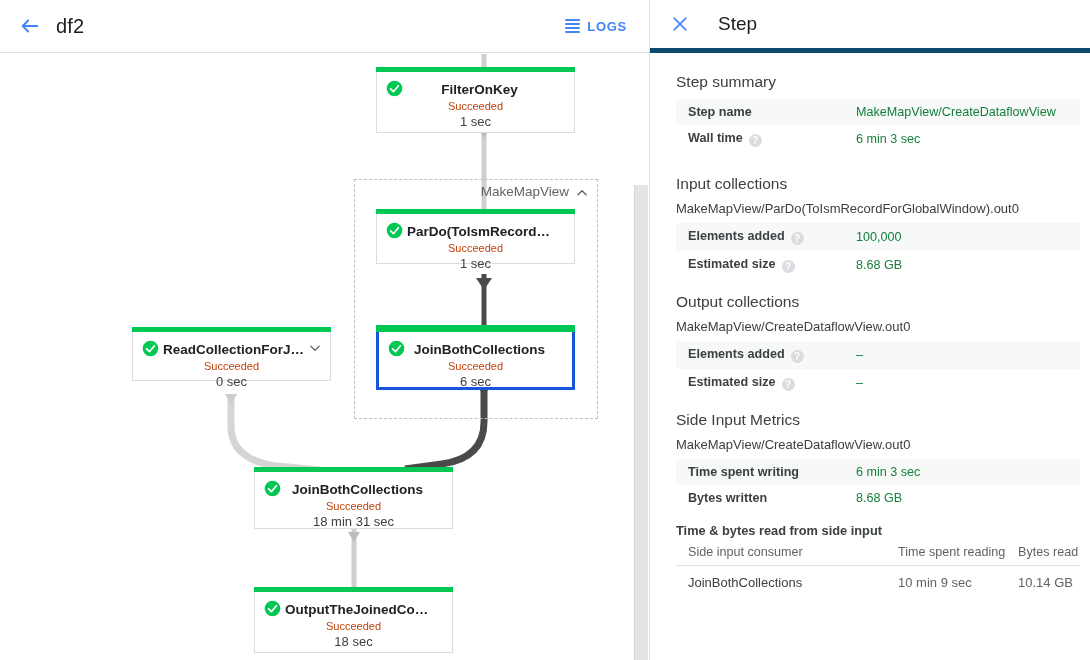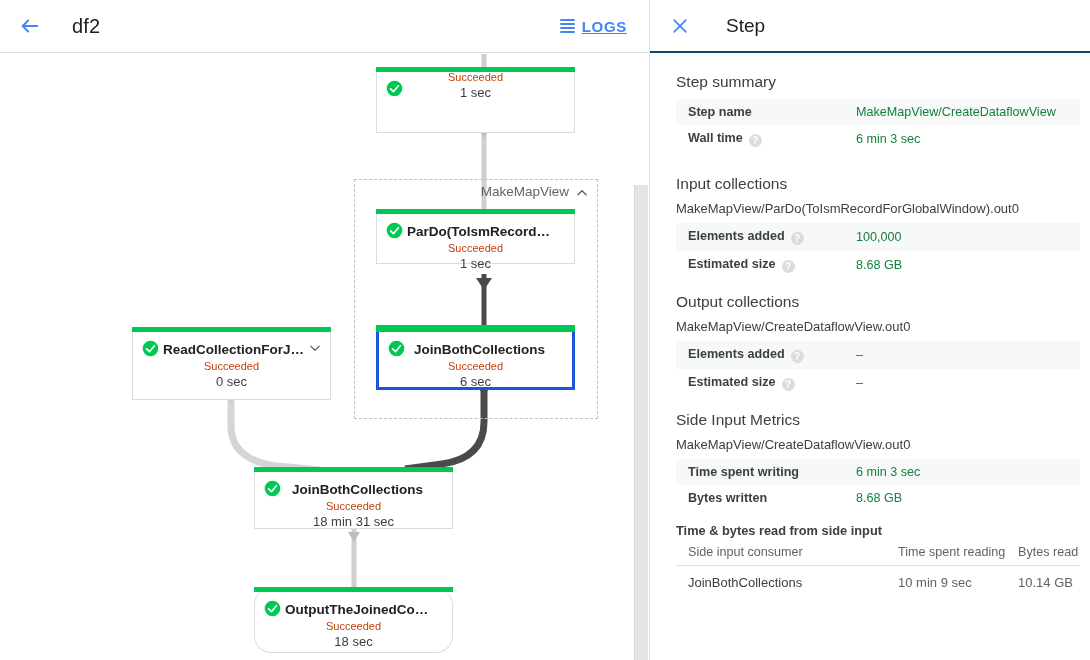--- a/index.html
+++ b/index.html
@@ -25,32 +25,32 @@
     border-bottom: 1px solid #e0e0e0;
     display: flex; align-items: center;
     padding: 0 16px;
   }
   #back-arrow {
     width: 28px; height: 28px;
     display: flex; align-items: center; justify-content: center;
     cursor: pointer; color: #4285f4; flex: 0 0 auto;
   }
   #job-title {
-    margin-left: 28px;
+    margin-left: 12px;
     font-size: 20px; color: #202124; font-weight: 400;
     letter-spacing: .1px;
   }
   #logs-button {
     margin-left: auto;
     display: flex; align-items: center; gap: 7px;
     color: #4285f4; cursor: pointer;
     padding: 4px 6px;
   }
   #logs-button .logs-label {
-    font-size: 15px; font-weight: 600; letter-spacing: .7px; text-decoration: underline;
+    font-size: 13px; font-weight: 600; letter-spacing: .7px;
   }
   .hamburger { display: flex; flex-direction: column; gap: 2px; width: 15px; }
   .hamburger i { display: block; height: 2px; background: #4285f4; border-radius: 1px; }
 
   #graph-canvas {
     position: absolute;
     top: 54px; left: 0; right: 0; bottom: 0;
     overflow: hidden;
     background: #fff;
   }
@@ -118,22 +118,22 @@
   }
 
   
   #right-pane {
     position: relative;
     width: 440px; height: 660px;
     background: #fff;
     overflow: hidden;
   }
   #right-header {
-    height: 53px; border-bottom: 2px solid #0c4a6e;
-    display: flex; align-items: center; padding: 0 18px; gap: 8px;
+    height: 53px; border-bottom: 5px solid #0c4a6e;
+    display: flex; align-items: center; padding: 0 18px;
   }
   #close-icon {
     width: 24px; height: 24px; color: #4285f4; cursor: pointer;
     display: flex; align-items: center; justify-content: center;
   }
   #panel-title {
     margin-left: 26px; font-size: 19px; color: #202124; font-weight: 400;
   }
   #right-body { padding: 20px 10px 0 26px; }
 
@@ -233,20 +233,21 @@
       </div>
 
       <div class="node" style="left:376px; top:14px; width:199px; height:65px;">
         <div class="topbar"></div>
         <span class="check-icon">
           <svg width="17" height="17" viewBox="0 0 24 24">
               <circle cx="12" cy="12" r="11" fill="#00c853"></circle>
               <polyline points="6.5,12.5 10.5,16.5 17.5,8" fill="none" stroke="#fff" stroke-width="2.4" stroke-linecap="round" stroke-linejoin="round"></polyline>
             </svg>
         </span>
+        <div class="node-title">FilterOnKey</div>
         <div class="node-status">Succeeded</div>
         <div class="node-time">1 sec</div>
       </div>
 
       <div class="node" style="left:376px; top:156px; width:199px; height:54px;">
         <div class="topbar"></div>
         <span class="check-icon">
           <svg width="17" height="17" viewBox="0 0 24 24">
               <circle cx="12" cy="12" r="11" fill="#00c853"></circle>
               <polyline points="6.5,12.5 10.5,16.5 17.5,8" fill="none" stroke="#fff" stroke-width="2.4" stroke-linecap="round" stroke-linejoin="round"></polyline>
@@ -263,21 +264,21 @@
           <svg width="17" height="17" viewBox="0 0 24 24">
               <circle cx="12" cy="12" r="11" fill="#00c853"></circle>
               <polyline points="6.5,12.5 10.5,16.5 17.5,8" fill="none" stroke="#fff" stroke-width="2.4" stroke-linecap="round" stroke-linejoin="round"></polyline>
             </svg>
         </span>
         <div class="node-title">JoinBothCollections</div>
         <div class="node-status">Succeeded</div>
         <div class="node-time">6 sec</div>
       </div>
 
-      <div class="node" style="left:132px; top:274px; width:199px; height:72px;">
+      <div class="node" style="left:132px; top:274px; width:199px; height:53px;">
         <div class="topbar"></div>
         <span class="check-icon">
           <svg width="17" height="17" viewBox="0 0 24 24">
               <circle cx="12" cy="12" r="11" fill="#00c853"></circle>
               <polyline points="6.5,12.5 10.5,16.5 17.5,8" fill="none" stroke="#fff" stroke-width="2.4" stroke-linecap="round" stroke-linejoin="round"></polyline>
             </svg>
         </span>
         <span class="node-chevron">
           <svg width="14" height="14" viewBox="0 0 24 24" fill="none" stroke="currentColor" stroke-width="2.2" stroke-linecap="round" stroke-linejoin="round">
             <polyline points="5,9 12,16 19,9"></polyline>
@@ -294,21 +295,21 @@
           <svg width="17" height="17" viewBox="0 0 24 24">
               <circle cx="12" cy="12" r="11" fill="#00c853"></circle>
               <polyline points="6.5,12.5 10.5,16.5 17.5,8" fill="none" stroke="#fff" stroke-width="2.4" stroke-linecap="round" stroke-linejoin="round"></polyline>
             </svg>
         </span>
         <div class="node-title">JoinBothCollections</div>
         <div class="node-status">Succeeded</div>
         <div class="node-time">18 min 31 sec</div>
       </div>
 
-      <div class="node" style="left:254px; top:534px; width:199px; height:65px;border-radius:17px;">
+      <div class="node" style="left:254px; top:534px; width:199px; height:65px;">
         <div class="topbar"></div>
         <span class="check-icon">
           <svg width="17" height="17" viewBox="0 0 24 24">
               <circle cx="12" cy="12" r="11" fill="#00c853"></circle>
               <polyline points="6.5,12.5 10.5,16.5 17.5,8" fill="none" stroke="#fff" stroke-width="2.4" stroke-linecap="round" stroke-linejoin="round"></polyline>
             </svg>
         </span>
         <div class="node-title">OutputTheJoinedCollec…</div>
         <div class="node-status">Succeeded</div>
         <div class="node-time">18 sec</div>

